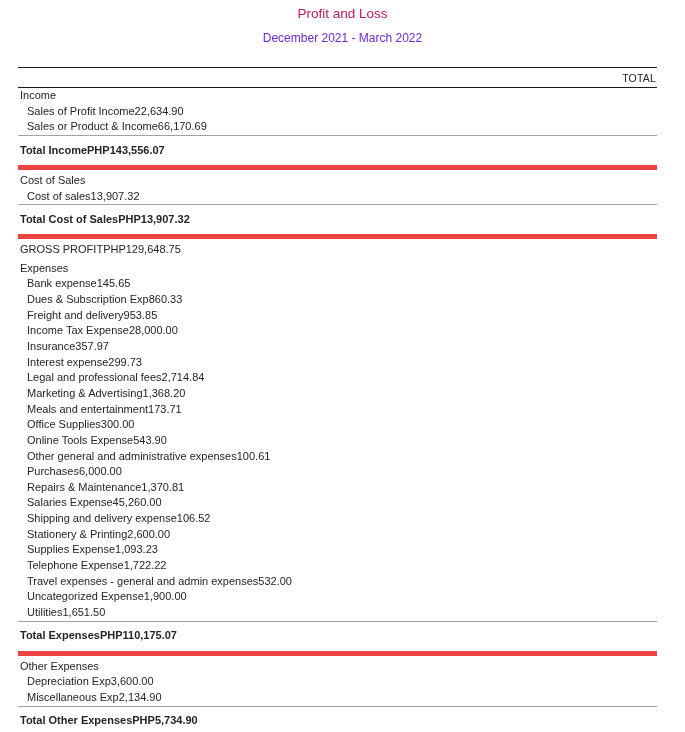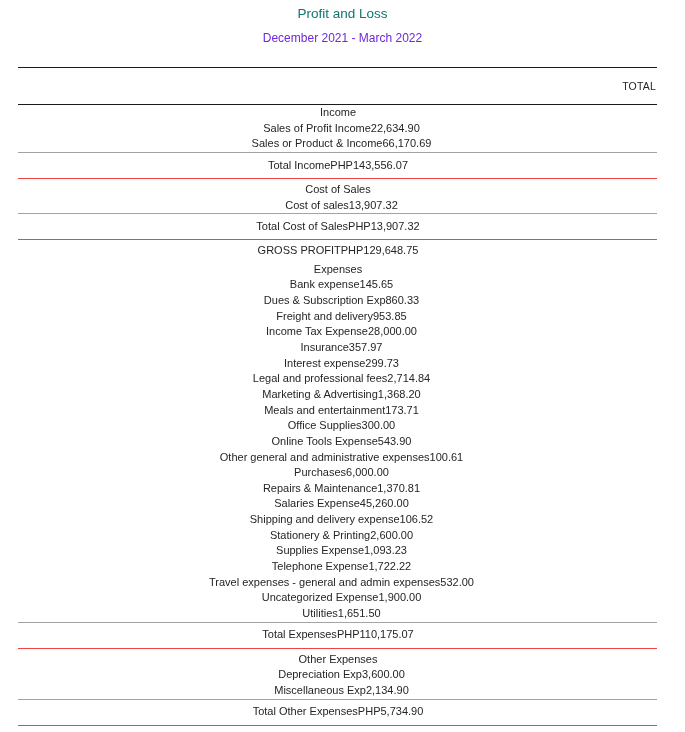--- a/index.html
+++ b/index.html
@@ -11,63 +11,64 @@
     background: #ffffff;
     font-family: "Liberation Sans", sans-serif;
     color: #252525;
     overflow: hidden;
   }
   .report-header { text-align: center; padding-top: 6px; }
   .report-title {
     font-size: 13.5px;
     font-weight: 400;
     line-height: 16px;
-    color: #0f766e;
+    color: #be185d;
   }
   .report-subtitle {
     font-size: 12px;
     font-weight: 400;
     margin-top: 9px;
     line-height: 14px;
     color: #6d28d9;
   }
   .report-table {
     margin-left: 18px;
     width: 639px;
     margin-top: 22px;
     font-size: 11px;
   }
   .col-header-row {
     border-top: 1px solid #1a1a1a;
     border-bottom: 1px solid #1a1a1a;
-    height: 38px;
+    height: 21px;
     display: flex;
     justify-content: flex-end;
     align-items: center;
   }
   .col-header {
     font-size: 10.5px;
     letter-spacing: 0.2px;
     padding-right: 1px;
   }
   .row {
     display: flex;
-    justify-content: center;
+    justify-content: flex-start;
     align-items: center;
     height: 15.65px;
     line-height: 15.65px;
     white-space: nowrap;
   }
   .row-label { padding-left: 2px; }
   .row.detail .row-label { padding-left: 9px; }
   .row-value { text-align: right; padding-right: 1px; }
   .row.total {
     border-top: 1px solid #a3a3a3;
-    border-bottom: 1px solid #ef4444;
-    height: 27px;
+    border-bottom: 5px solid #ef4444;
+    height: 35px;
+    font-weight: bold;
   }
   .row.gap-above { margin-top: 3px; }
   .double-rule {
     margin-top: 3px;
     height: 5px;
     border-top: 1.5px solid #111111;
     border-bottom: 2px solid #111111;
   }
 </style>
 </head>

